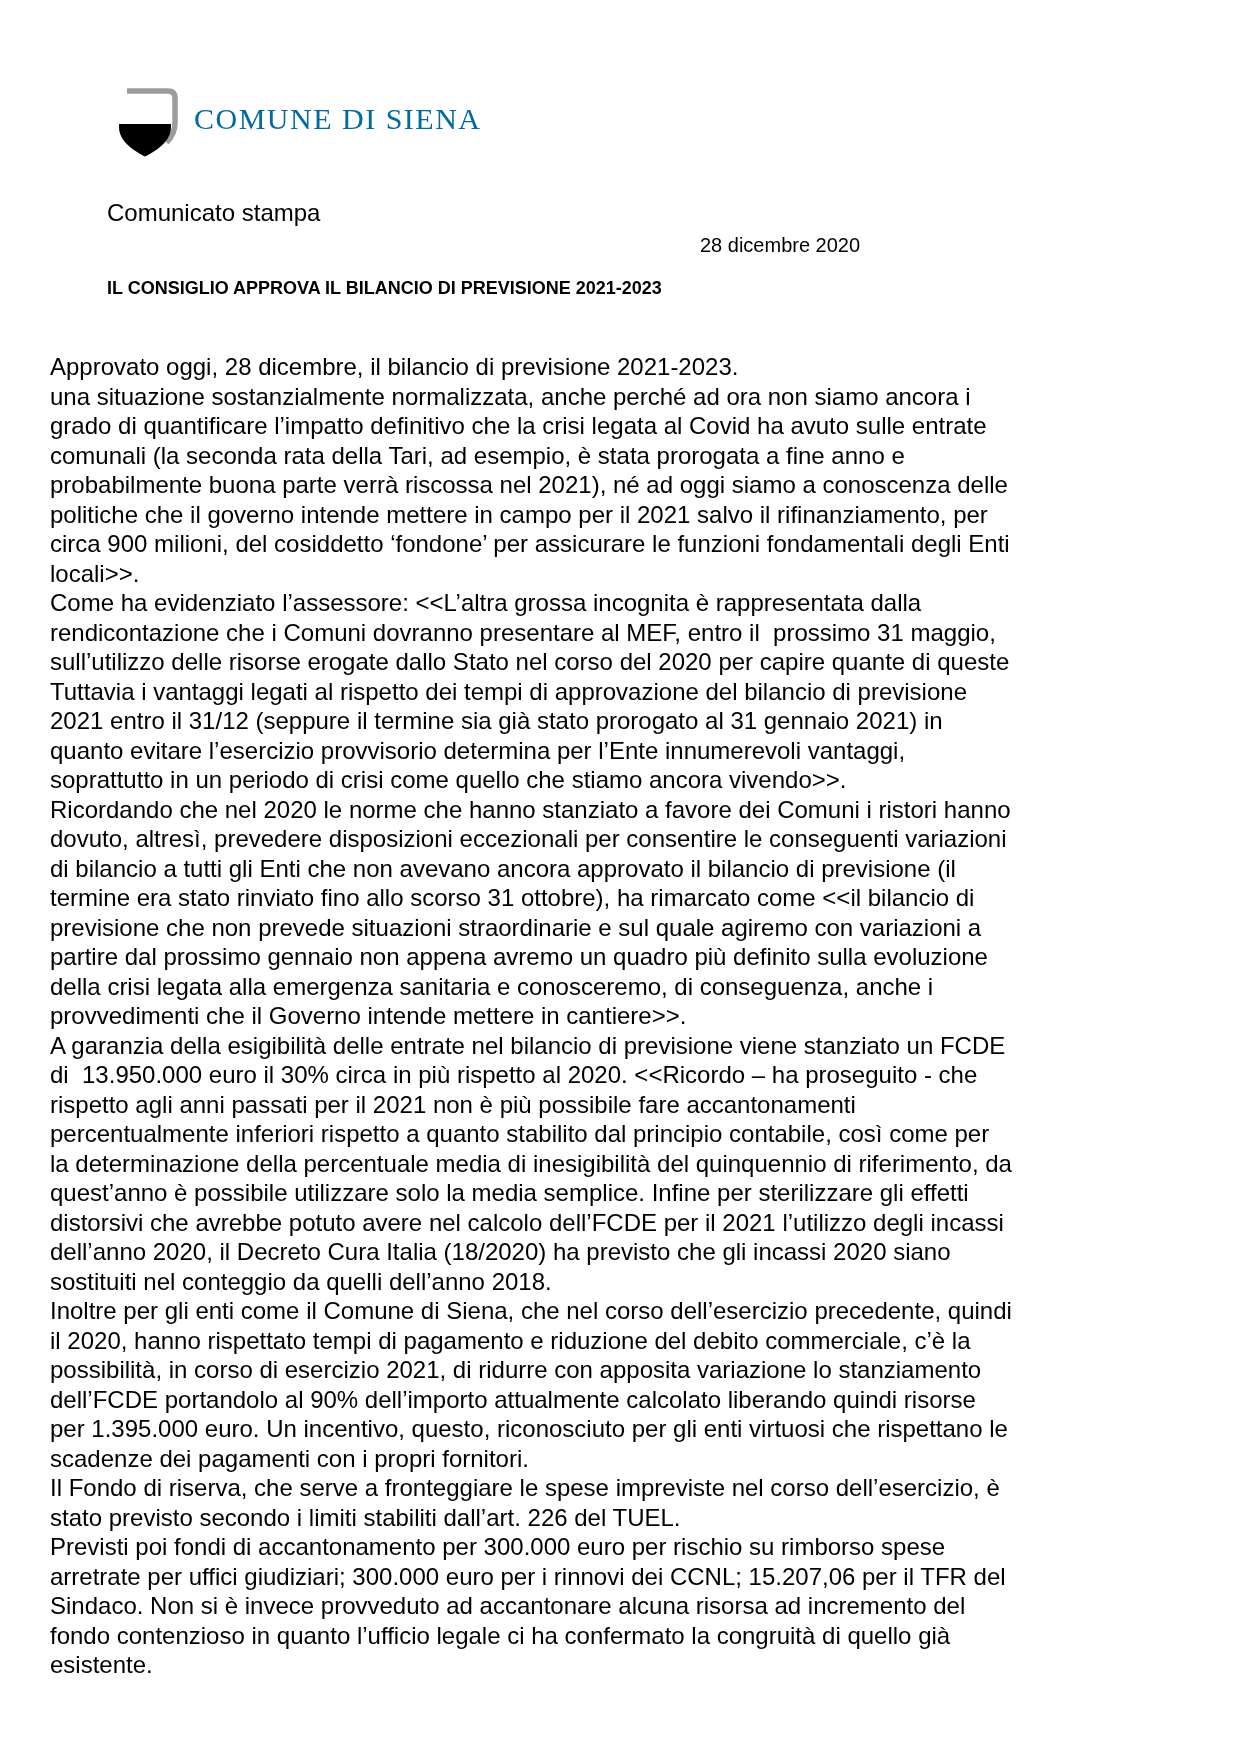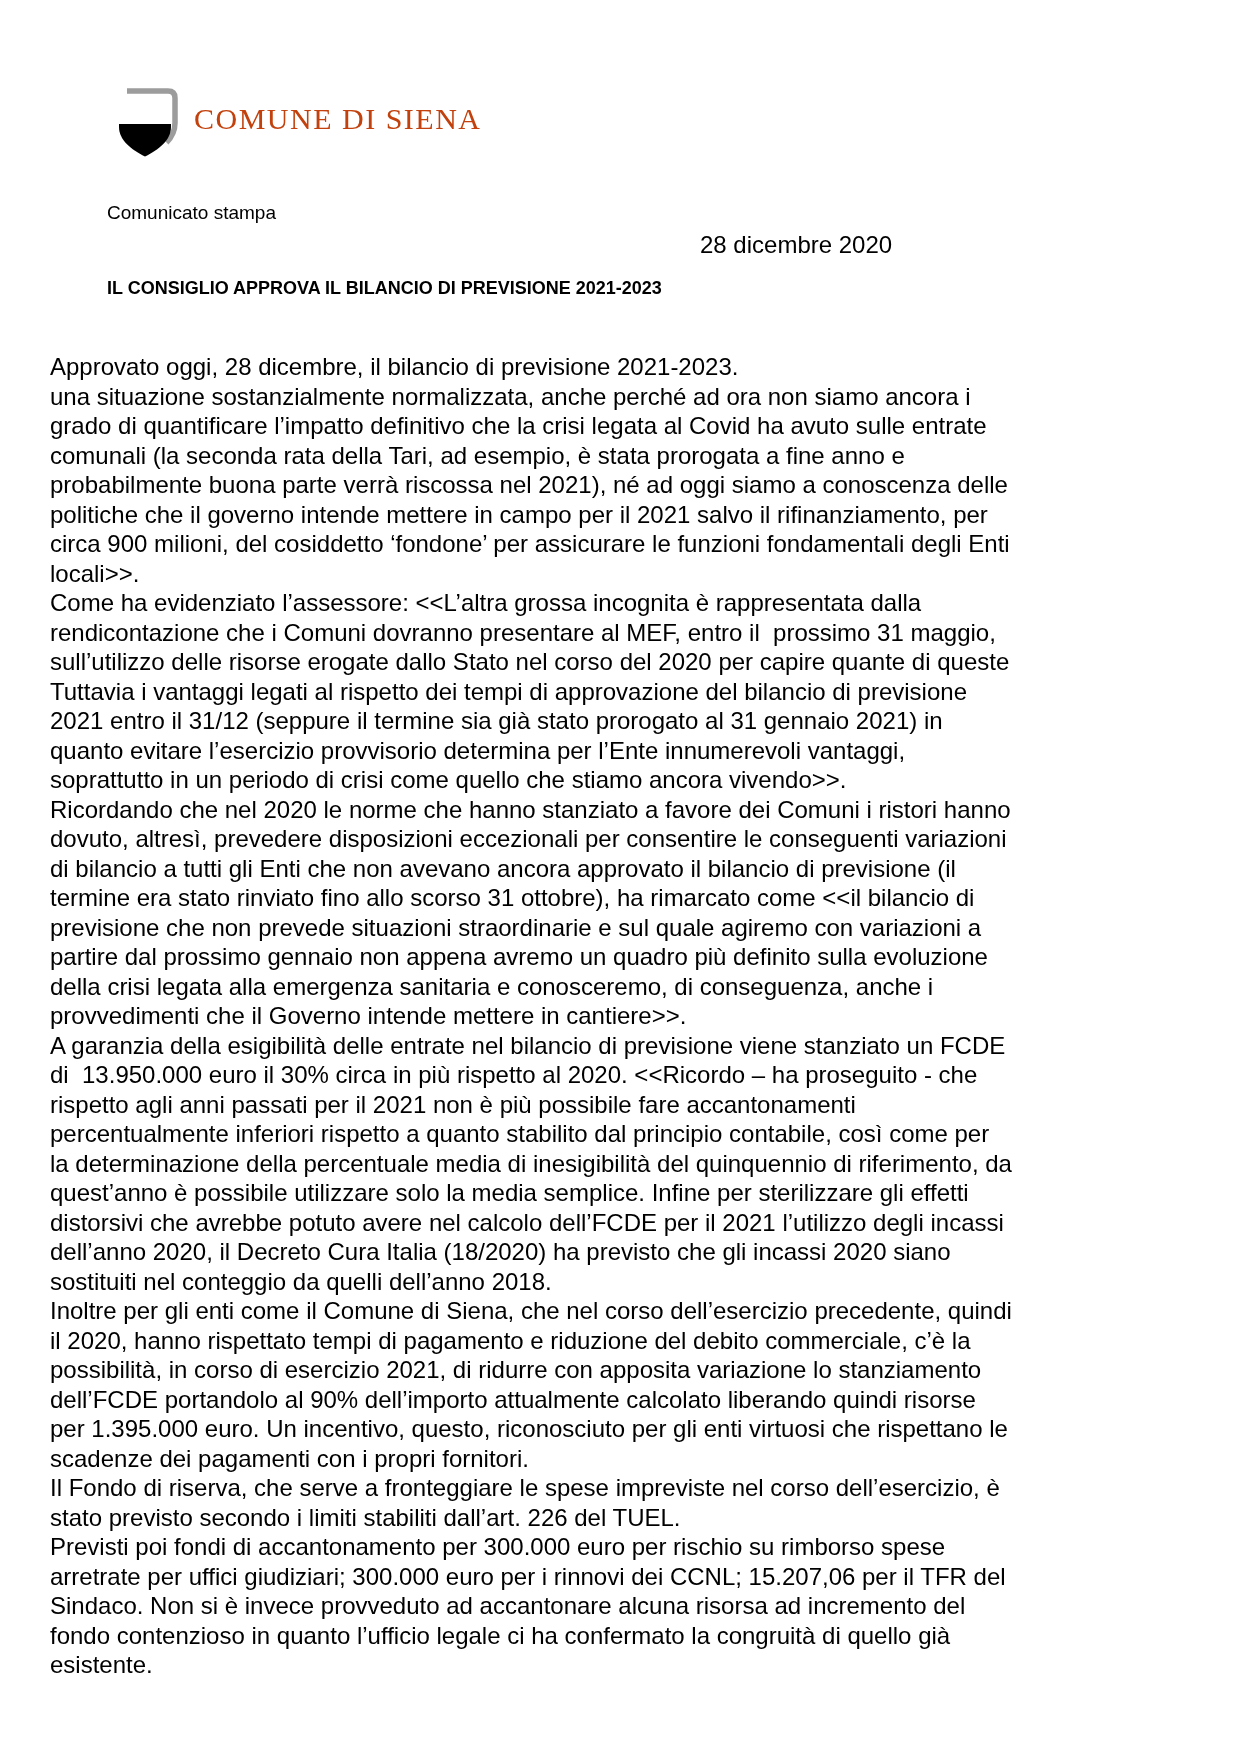--- a/index.html
+++ b/index.html
@@ -20,34 +20,34 @@
     display: flex;
     align-items: flex-start;
     margin: 86px 0 0 113px;
     height: 74px;
   }
   .shield { flex: 0 0 auto; }
   .org-name {
     font-family: "Liberation Serif", serif;
     font-size: 30px;
     letter-spacing: 1.5px;
-    color: #c2410c;
+    color: #0369a1;
     margin-left: 11px;
     margin-top: 16px;
     white-space: nowrap;
   }
   .kicker {
     margin: 37px 7px 0 107px;
-    font-size: 19px;
+    font-size: 24px;
     line-height: 32px;
     white-space: pre;
   }
   .date-line {
     margin: 0 0 0 700px;
-    font-size: 24px;
+    font-size: 20px;
     line-height: 32px;
     white-space: pre;
   }
   .title {
     margin: 11px 0 0 107px;
     font-size: 18px;
     line-height: 32px;
     font-weight: bold;
     white-space: pre;
   }

